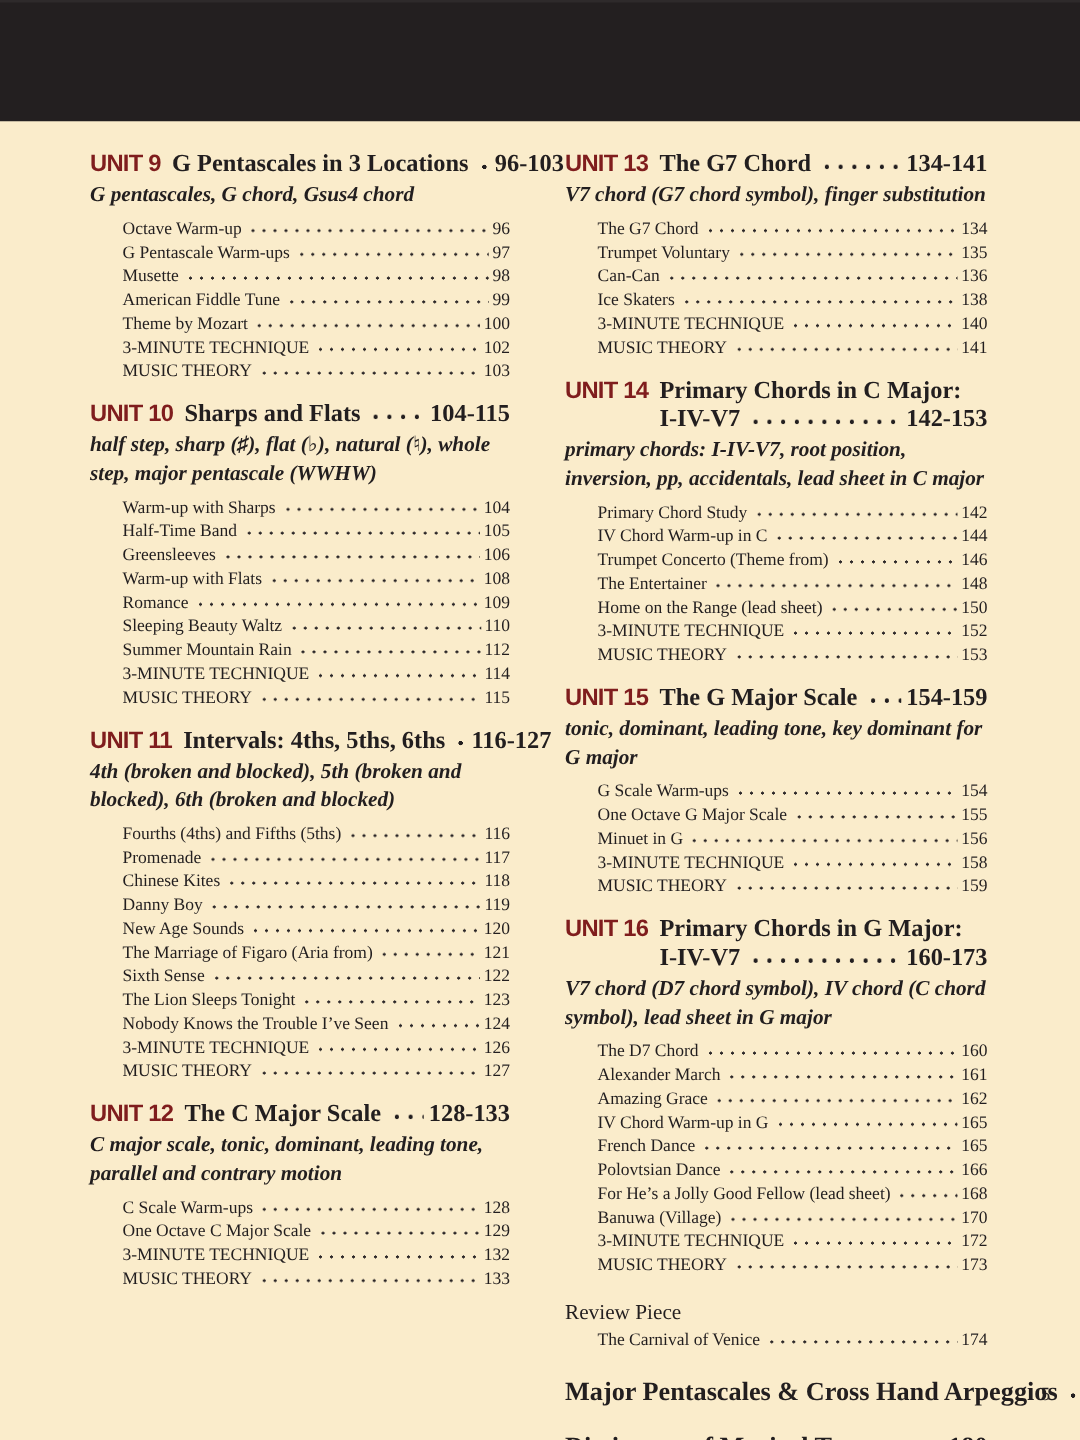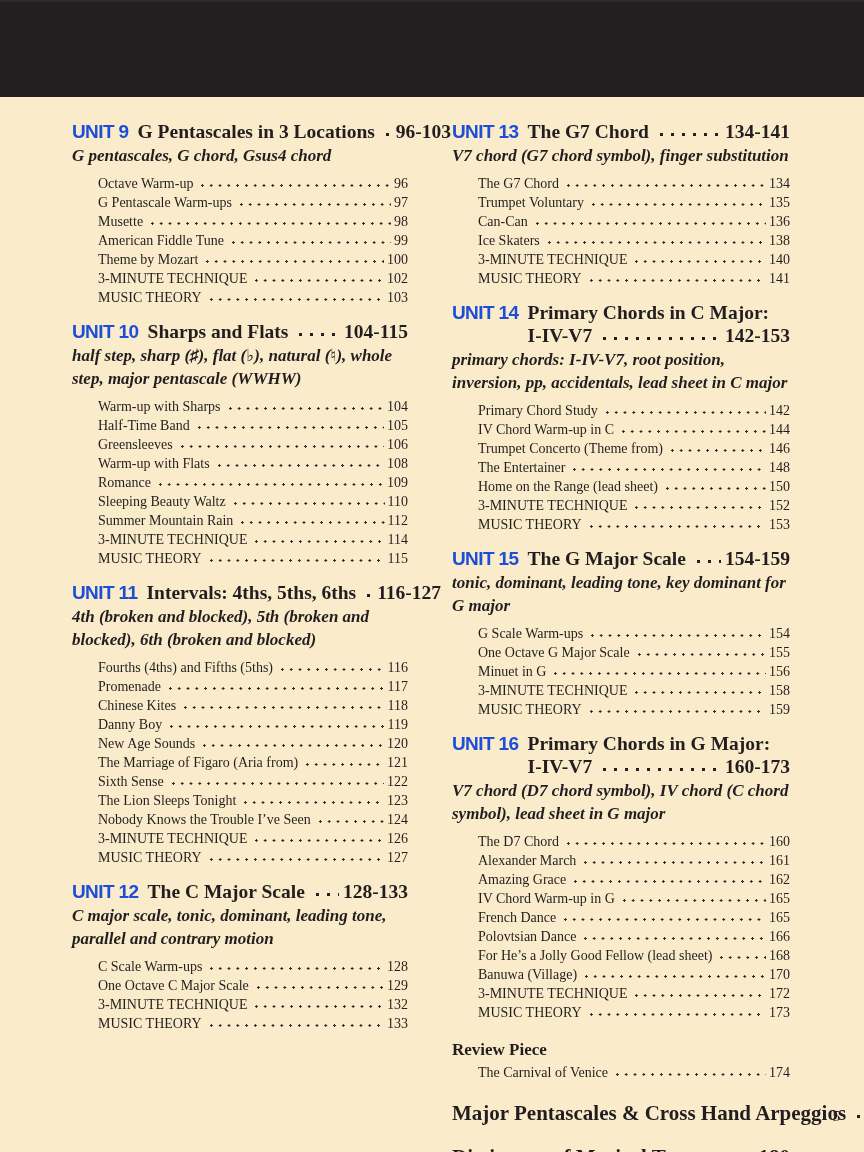--- a/index.html
+++ b/index.html
@@ -32,21 +32,21 @@
   .col-right { left: 452px; width: 338px; }
 
   .unit { margin-bottom: 13px; }
 
   .unit-head { display: flex; align-items: baseline; }
   .unit-label {
     font-family: "Liberation Sans", "DejaVu Sans", sans-serif;
     font-weight: 700;
     font-size: 19px;
     letter-spacing: -0.6px;
-    color: #1d4ed8;
+    color: #7f1d1d;
     white-space: nowrap;
     margin-right: 9px;
   }
   .unit-title-block {
     flex: 1;
     font-weight: 700;
     font-size: 19.5px;
     line-height: 23px;
     text-align: right;
   }
@@ -87,21 +87,21 @@
     display: flex;
     align-items: baseline;
     font-size: 14px;
     line-height: 19px;
   }
   .item-title { white-space: nowrap; }
   .item-page  { white-space: nowrap; }
 
   .review-section { margin-top: 18px; }
   .review-heading {
-    font-weight: 700;
+    font-weight: 400;
     font-size: 17px;
     margin: 0 0 3px 0;
   }
   .review-items { list-style: none; margin: 0; padding: 0 0 0 26px; }
 
   .bold-entry {
     display: flex;
     align-items: baseline;
     font-weight: 700;
     font-size: 21px;

